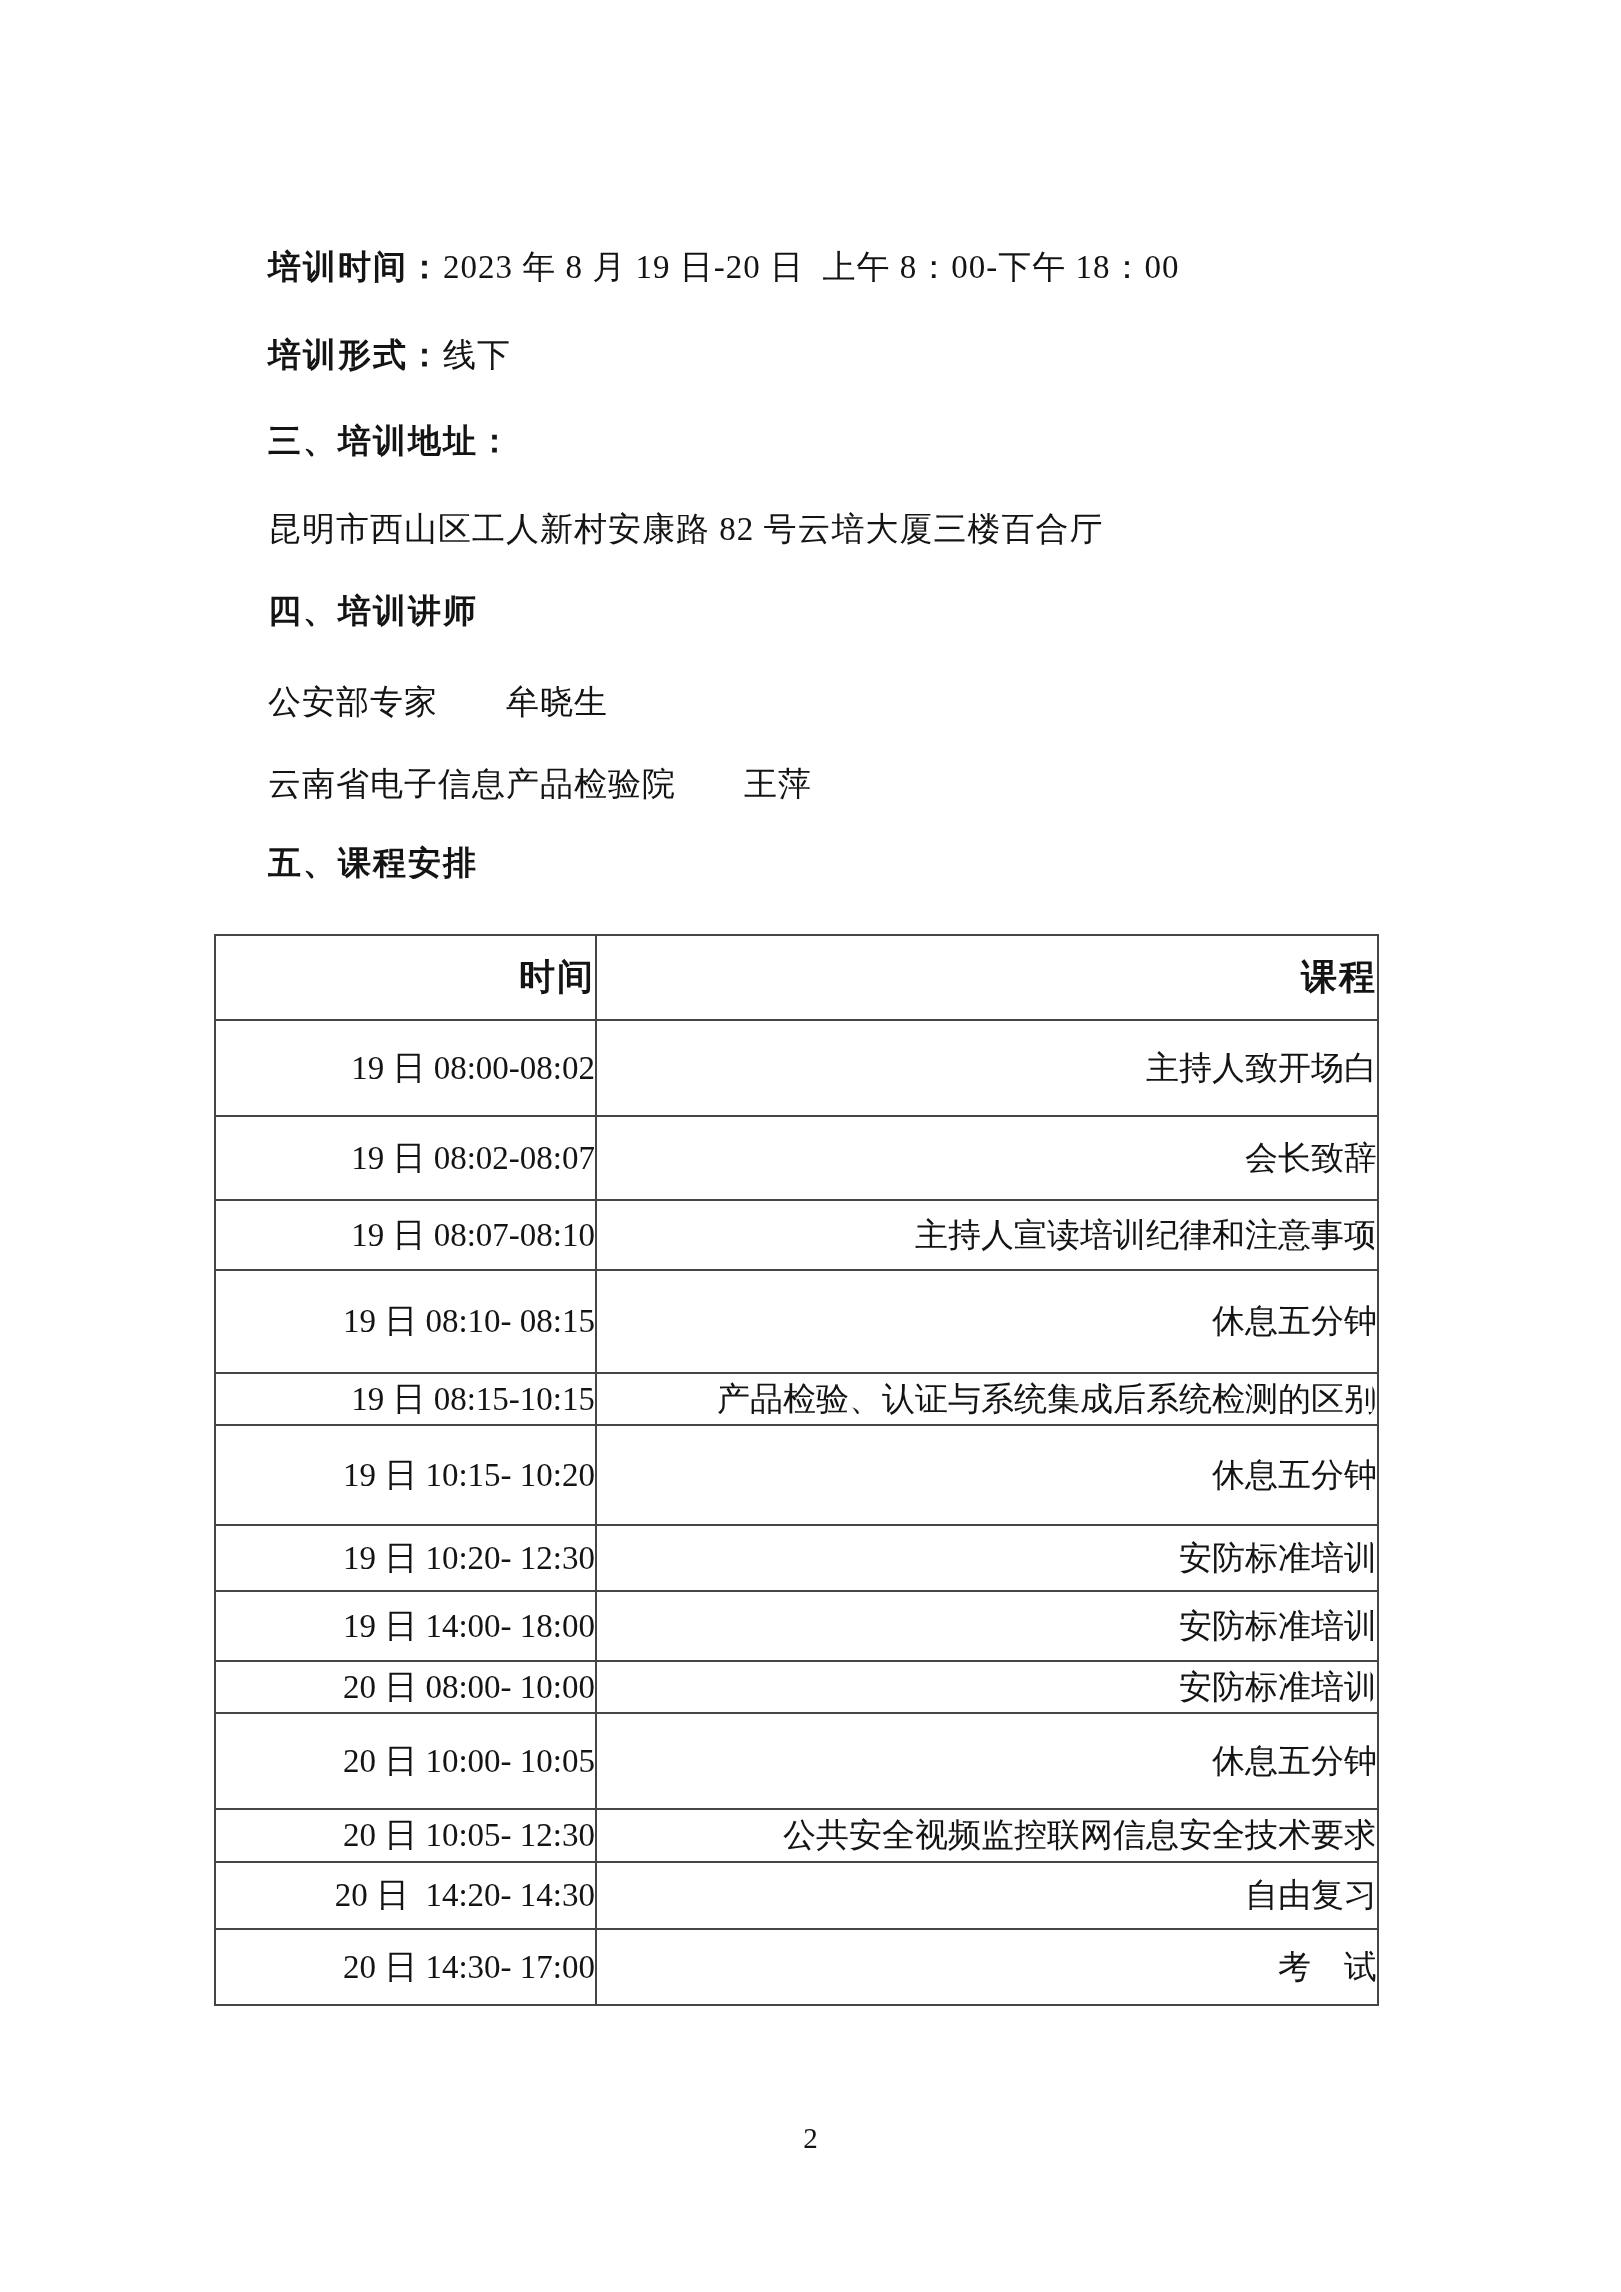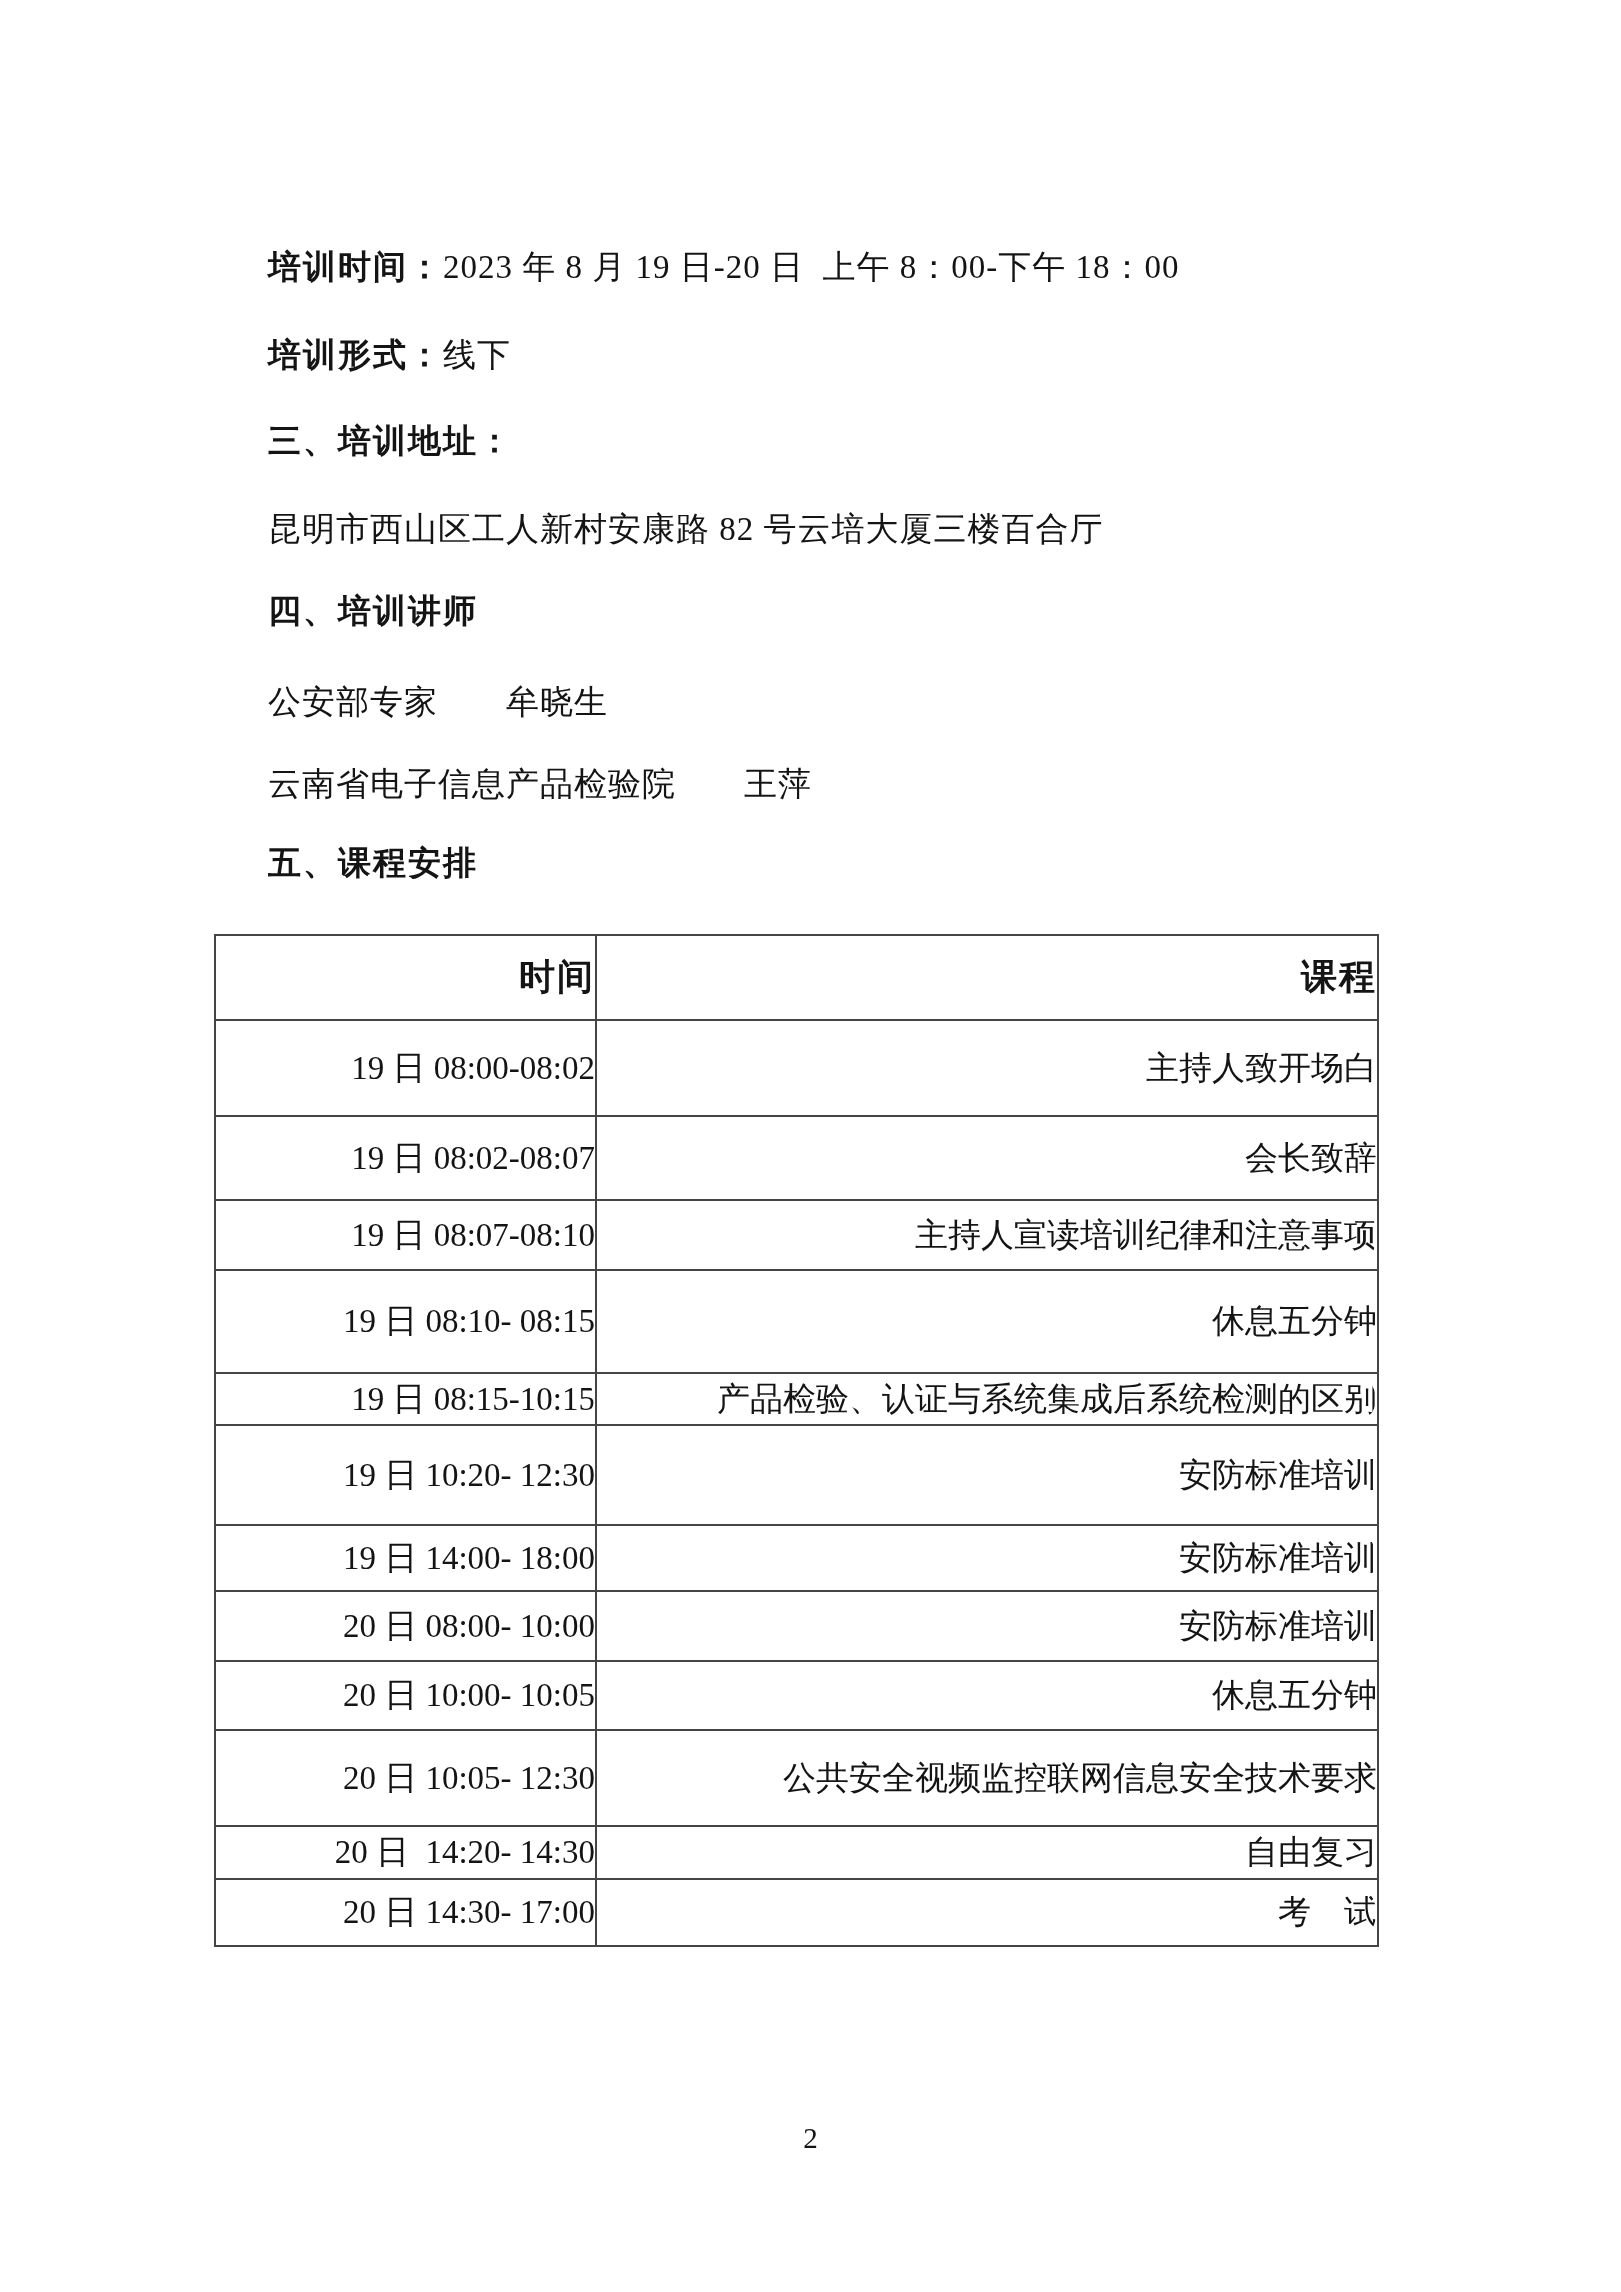--- a/index.html
+++ b/index.html
@@ -70,21 +70,21 @@
   }
   thead tr { height: 85px; }
   tbody tr:nth-child(1)  { height: 96px; }
   tbody tr:nth-child(2)  { height: 84px; }
   tbody tr:nth-child(3)  { height: 70px; }
   tbody tr:nth-child(4)  { height: 103px; }
   tbody tr:nth-child(5)  { height: 52px; }
   tbody tr:nth-child(6)  { height: 100px; }
   tbody tr:nth-child(7)  { height: 66px; }
   tbody tr:nth-child(8)  { height: 70px; }
-  tbody tr:nth-child(9)  { height: 69px; }
+  tbody tr:nth-child(9)  { height: 52px; }
   tbody tr:nth-child(10) { height: 96px; }
   tbody tr:nth-child(11) { height: 53px; margin-left: 40px; }
   tbody tr:nth-child(12) { height: 67px; }
   tbody tr:nth-child(13) { height: 76px; }
 
   .page-number {
     position: absolute;
     top: 2122px;
     left: 0;
     width: 100%;
@@ -140,20 +140,24 @@
       </tr>
       <tr>
         <td>19 日 08:10- 08:15</td>
         <td>休息五分钟</td>
       </tr>
       <tr>
         <td>19 日 08:15-10:15</td>
         <td>产品检验、认证与系统集成后系统检测的区别</td>
       </tr>
       <tr>
+        <td>19 日 10:15- 10:20</td>
+        <td>休息五分钟</td>
+      </tr>
+      <tr>
         <td>19 日 10:20- 12:30</td>
         <td>安防标准培训</td>
       </tr>
       <tr>
         <td>19 日 14:00- 18:00</td>
         <td>安防标准培训</td>
       </tr>
       <tr>
         <td>20 日 08:00- 10:00</td>
         <td>安防标准培训</td>

